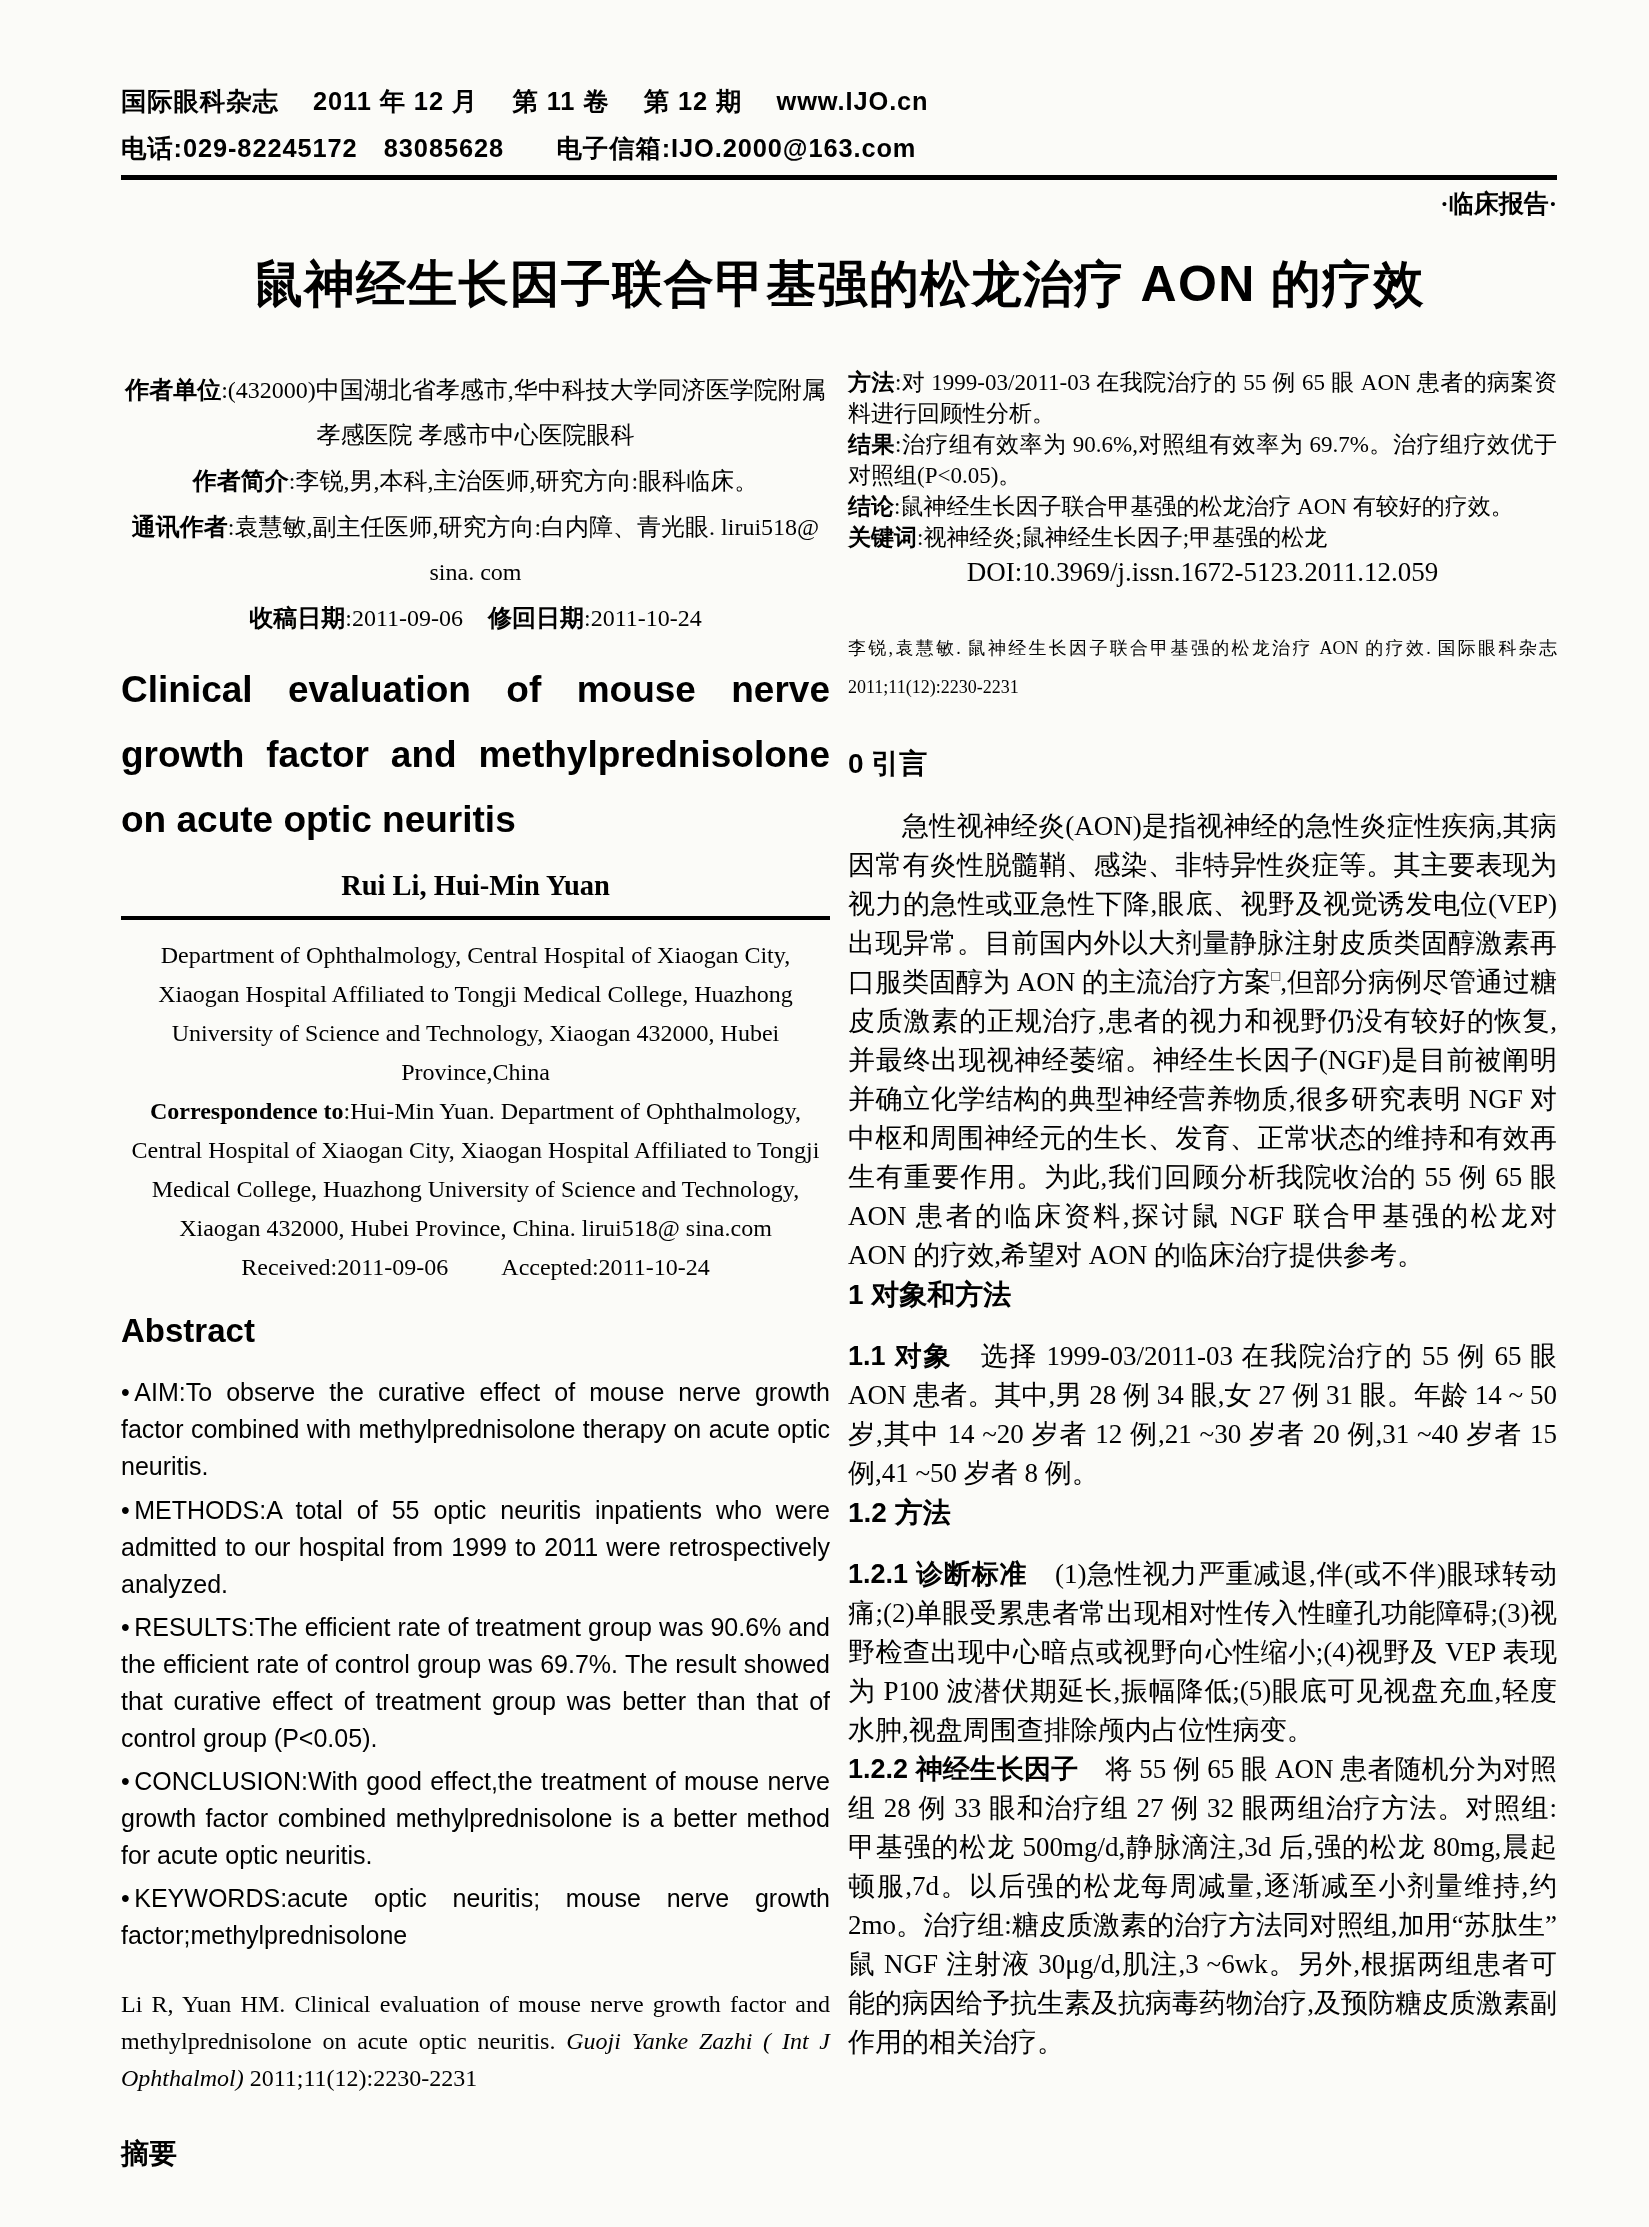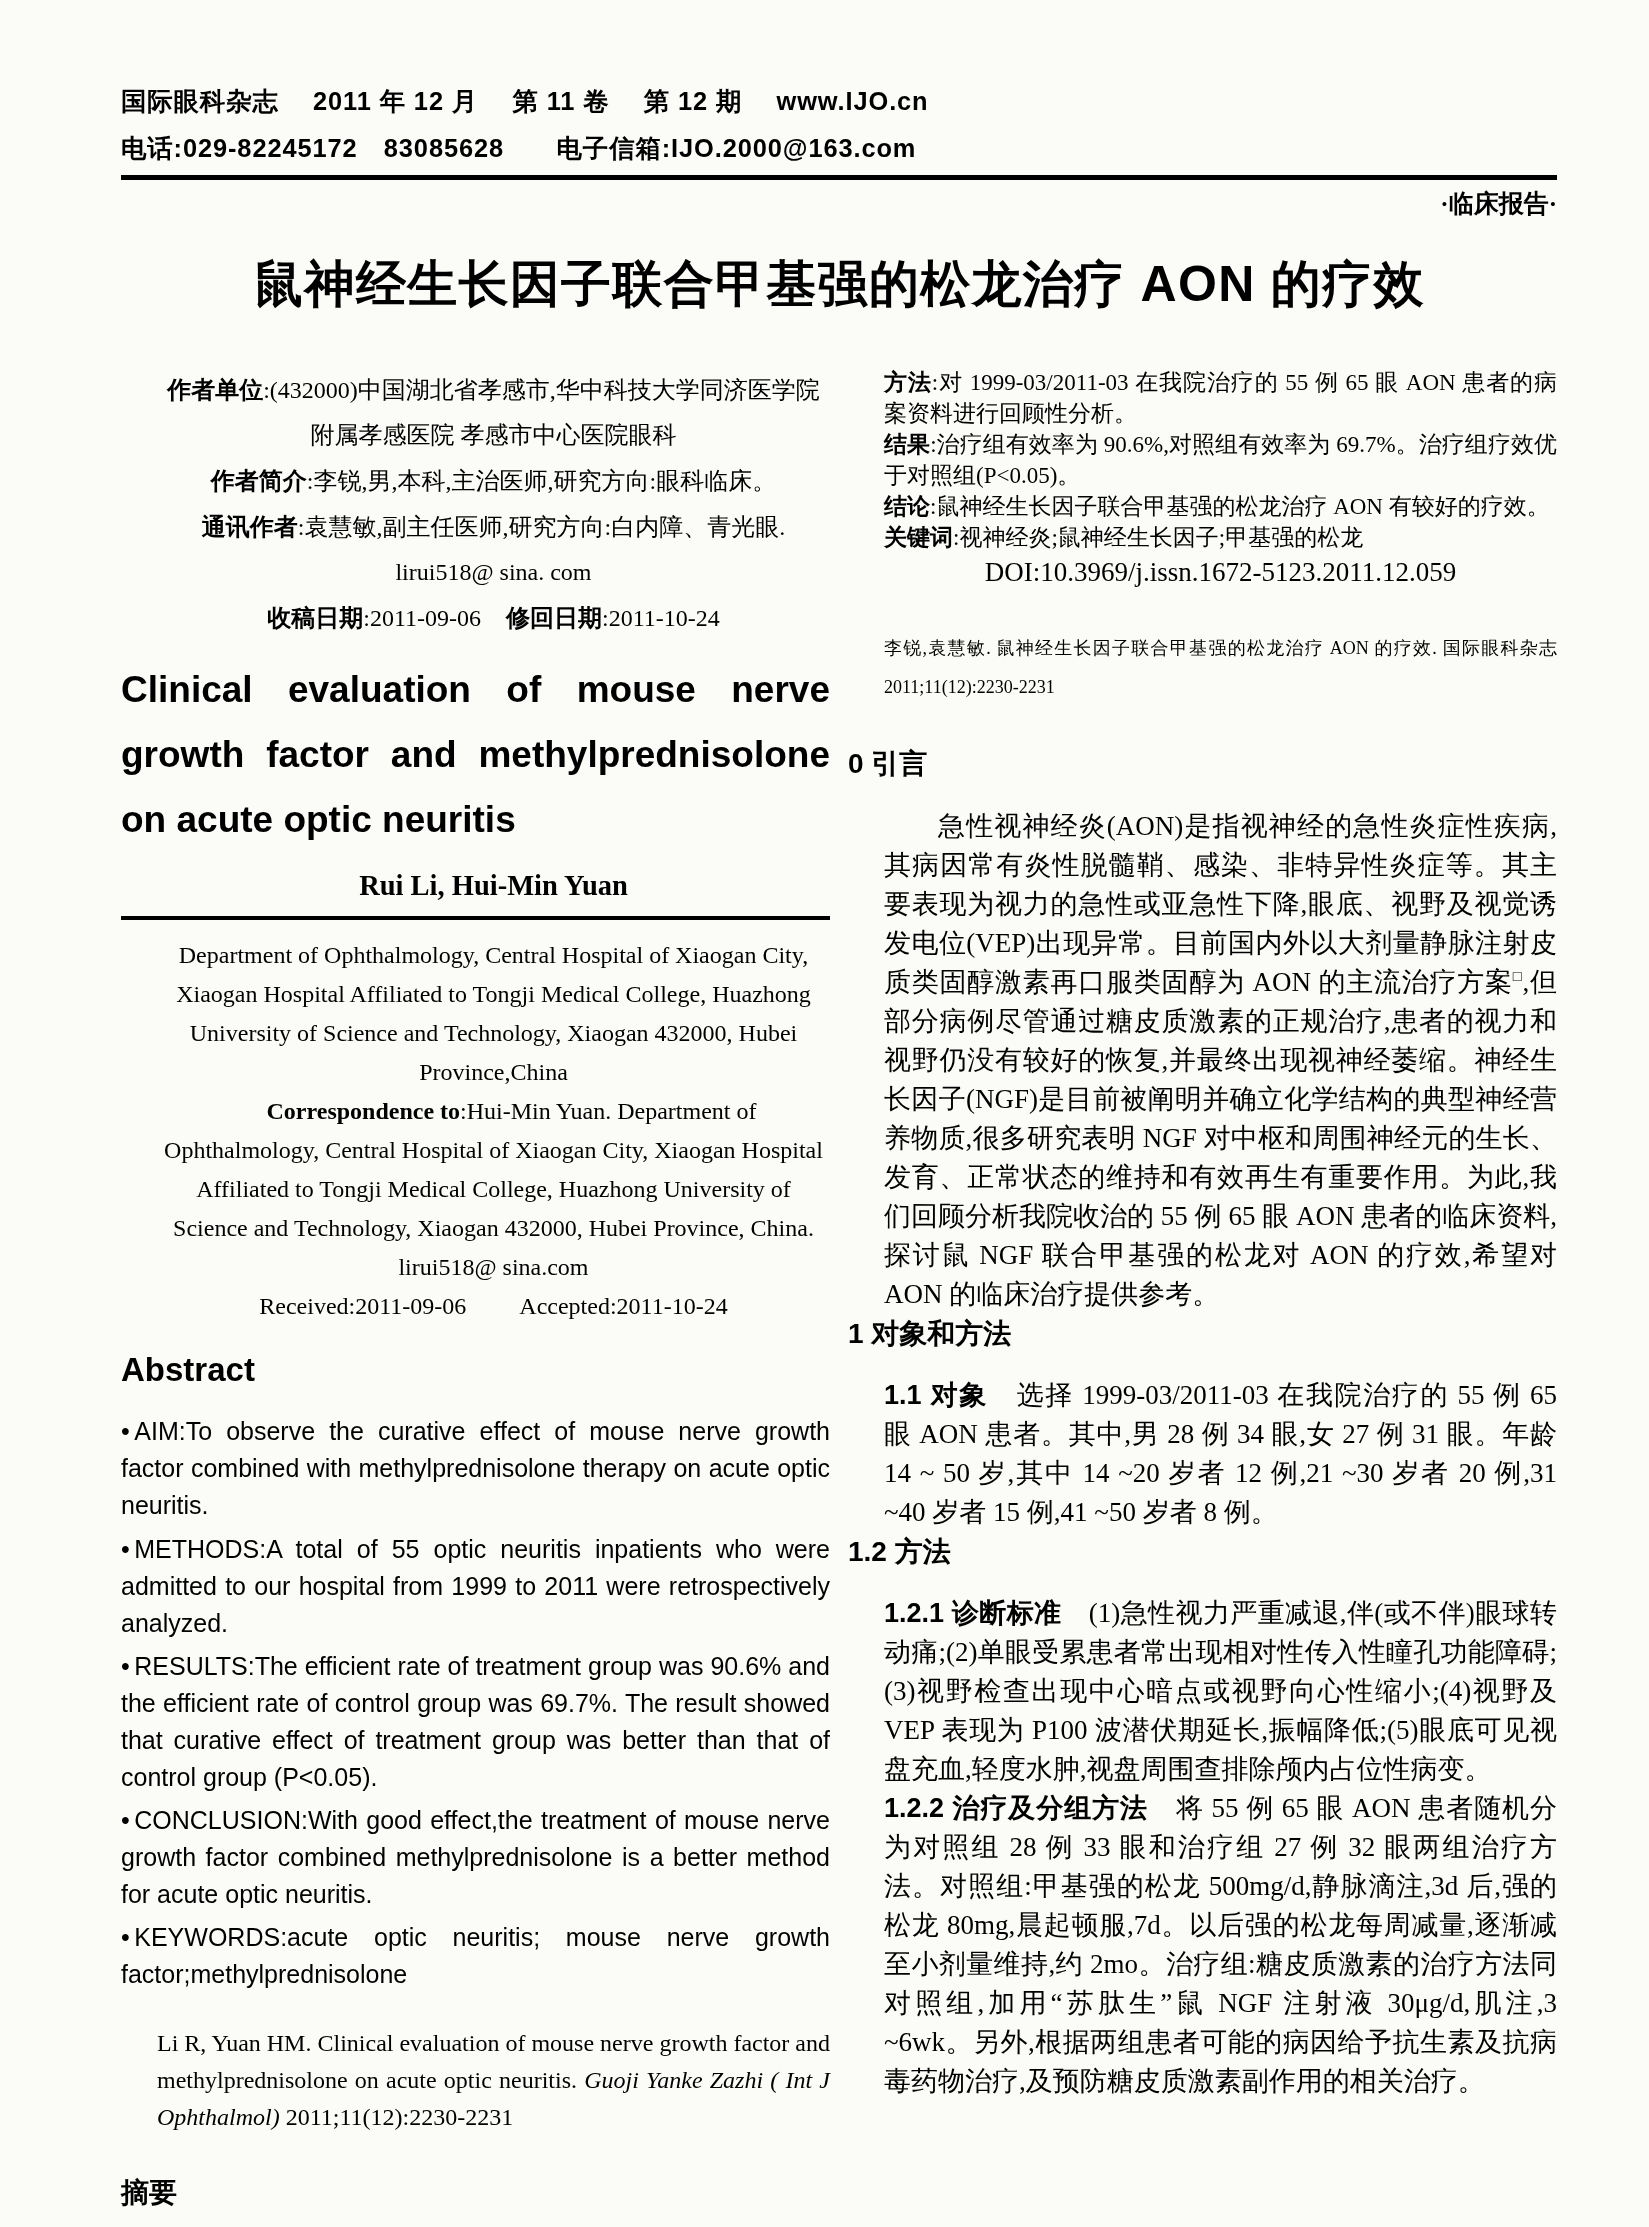--- a/index.html
+++ b/index.html
@@ -7,21 +7,21 @@
     position: relative;
     width: 1649px;
     height: 2334px;
     box-sizing: border-box;
     background: #fbfbf8;
     color: #000;
     padding: 89px 92px 0 121px;
     overflow: hidden;
   }
   .sans  { font-family: "Liberation Sans", "DejaVu Sans", sans-serif; }
-  .serif { font-family: "Liberation Serif", "DejaVu Serif", serif; margin-left: 36px; }
+  .serif { font-family: "Liberation Serif", "DejaVu Serif", serif; }
 
   .pg-header { font-size: 25.4px; font-weight: 700; letter-spacing: 0.9px; }
   .pg-header .h-line { line-height: 1; }
   .pg-header .h-line + .h-line { margin-top: 21.4px; }
 
   .rule-thick { height: 5.3px; background: #000; margin-top: 13.4px; }
 
   .article-type { text-align: right; font-size: 25px; font-weight: 700; margin-top: 11.6px; line-height: 1; }
 
   .title-cn { font-size: 50px; font-weight: 700; margin: 38px 0 0 0; line-height: 1.2; letter-spacing: 1.3px; text-align: center; }
@@ -137,21 +137,21 @@
       <p class="body-p serif just indent2"><span>急性视神经炎(AON)是指视神经的急性炎症性疾病,其病因常有炎性脱髓鞘、感染、非特异性炎症等。其主要表现为视力的急性或亚急性下降,眼底、视野及视觉诱发电位(VEP)出现异常。目前国内外以大剂量静脉注射皮质类固醇激素再口服类固醇为 AON 的主流治疗方案</span><sup class="refbox">□</sup><span>,但部分病例尽管通过糖皮质激素的正规治疗,患者的视力和视野仍没有较好的恢复,并最终出现视神经萎缩。神经生长因子(NGF)是目前被阐明并确立化学结构的典型神经营养物质,很多研究表明 NGF 对中枢和周围神经元的生长、发育、正常状态的维持和有效再生有重要作用。为此,我们回顾分析我院收治的 55 例 65 眼 AON 患者的临床资料,探讨鼠 NGF 联合甲基强的松龙对 AON 的疗效,希望对 AON 的临床治疗提供参考。</span></p>
 
       <h2 class="sec-h sans sec-h-tight">1 对象和方法</h2>
 
       <p class="body-p serif just"><span class="lbl">1.1 对象</span><span>　选择 1999-03/2011-03 在我院治疗的 55 例 65 眼 AON 患者。其中,男 28 例 34 眼,女 27 例 31 眼。年龄 14 ~ 50 岁,其中 14 ~20 岁者 12 例,21 ~30 岁者 20 例,31 ~40 岁者 15 例,41 ~50 岁者 8 例。</span></p>
 
       <h2 class="sec-h sans sec-h-tight">1.2 方法</h2>
 
       <p class="body-p serif just"><span class="lbl">1.2.1 诊断标准</span><span>　(1)急性视力严重减退,伴(或不伴)眼球转动痛;(2)单眼受累患者常出现相对性传入性瞳孔功能障碍;(3)视野检查出现中心暗点或视野向心性缩小;(4)视野及 VEP 表现为 P100 波潜伏期延长,振幅降低;(5)眼底可见视盘充血,轻度水肿,视盘周围查排除颅内占位性病变。</span></p>
 
-      <p class="body-p serif just"><span class="lbl">1.2.2 治疗及分组方法</span><span>　将 55 例 65 眼 AON 患者随机分为对照组 28 例 33 眼和治疗组 27 例 32 眼两组治疗方法。对照组:甲基强的松龙 500mg/d,静脉滴注,3d 后,强的松龙 80mg,晨起顿服,7d。以后强的松龙每周减量,逐渐减至小剂量维持,约 2mo。治疗组:糖皮质激素的治疗方法同对照组,加用“苏肽生”鼠 NGF 注射液 30μg/d,肌注,3 ~6wk。另外,根据两组患者可能的病因给予抗生素及抗病毒药物治疗,及预防糖皮质激素副作用的相关治疗。</span></p>
+      <p class="body-p serif just"><span class="lbl">1.2.2 神经生长因子</span><span>　将 55 例 65 眼 AON 患者随机分为对照组 28 例 33 眼和治疗组 27 例 32 眼两组治疗方法。对照组:甲基强的松龙 500mg/d,静脉滴注,3d 后,强的松龙 80mg,晨起顿服,7d。以后强的松龙每周减量,逐渐减至小剂量维持,约 2mo。治疗组:糖皮质激素的治疗方法同对照组,加用“苏肽生”鼠 NGF 注射液 30μg/d,肌注,3 ~6wk。另外,根据两组患者可能的病因给予抗生素及抗病毒药物治疗,及预防糖皮质激素副作用的相关治疗。</span></p>
 
       <p class="body-p serif just indent2"></p>
 
     </div>
   </div>
 
 </div>
 
 
 </body></html>

